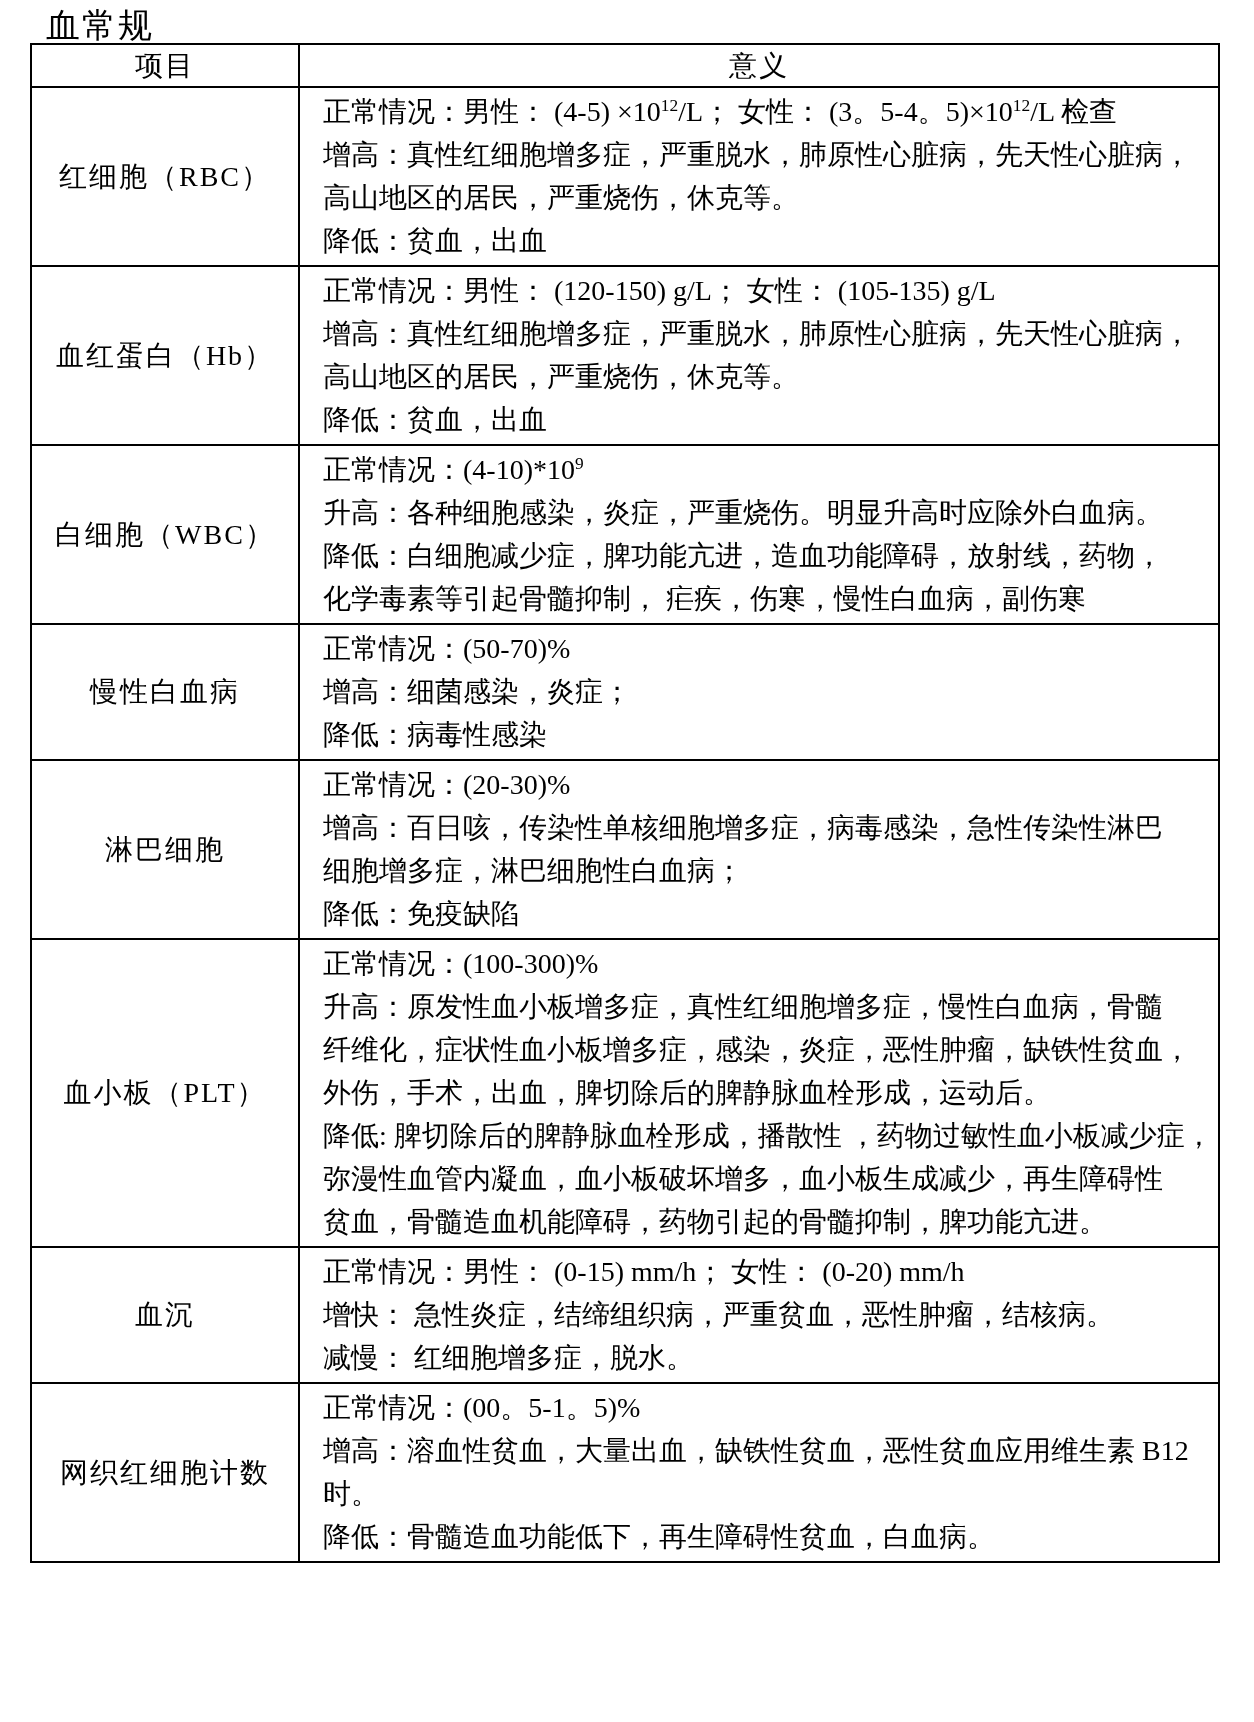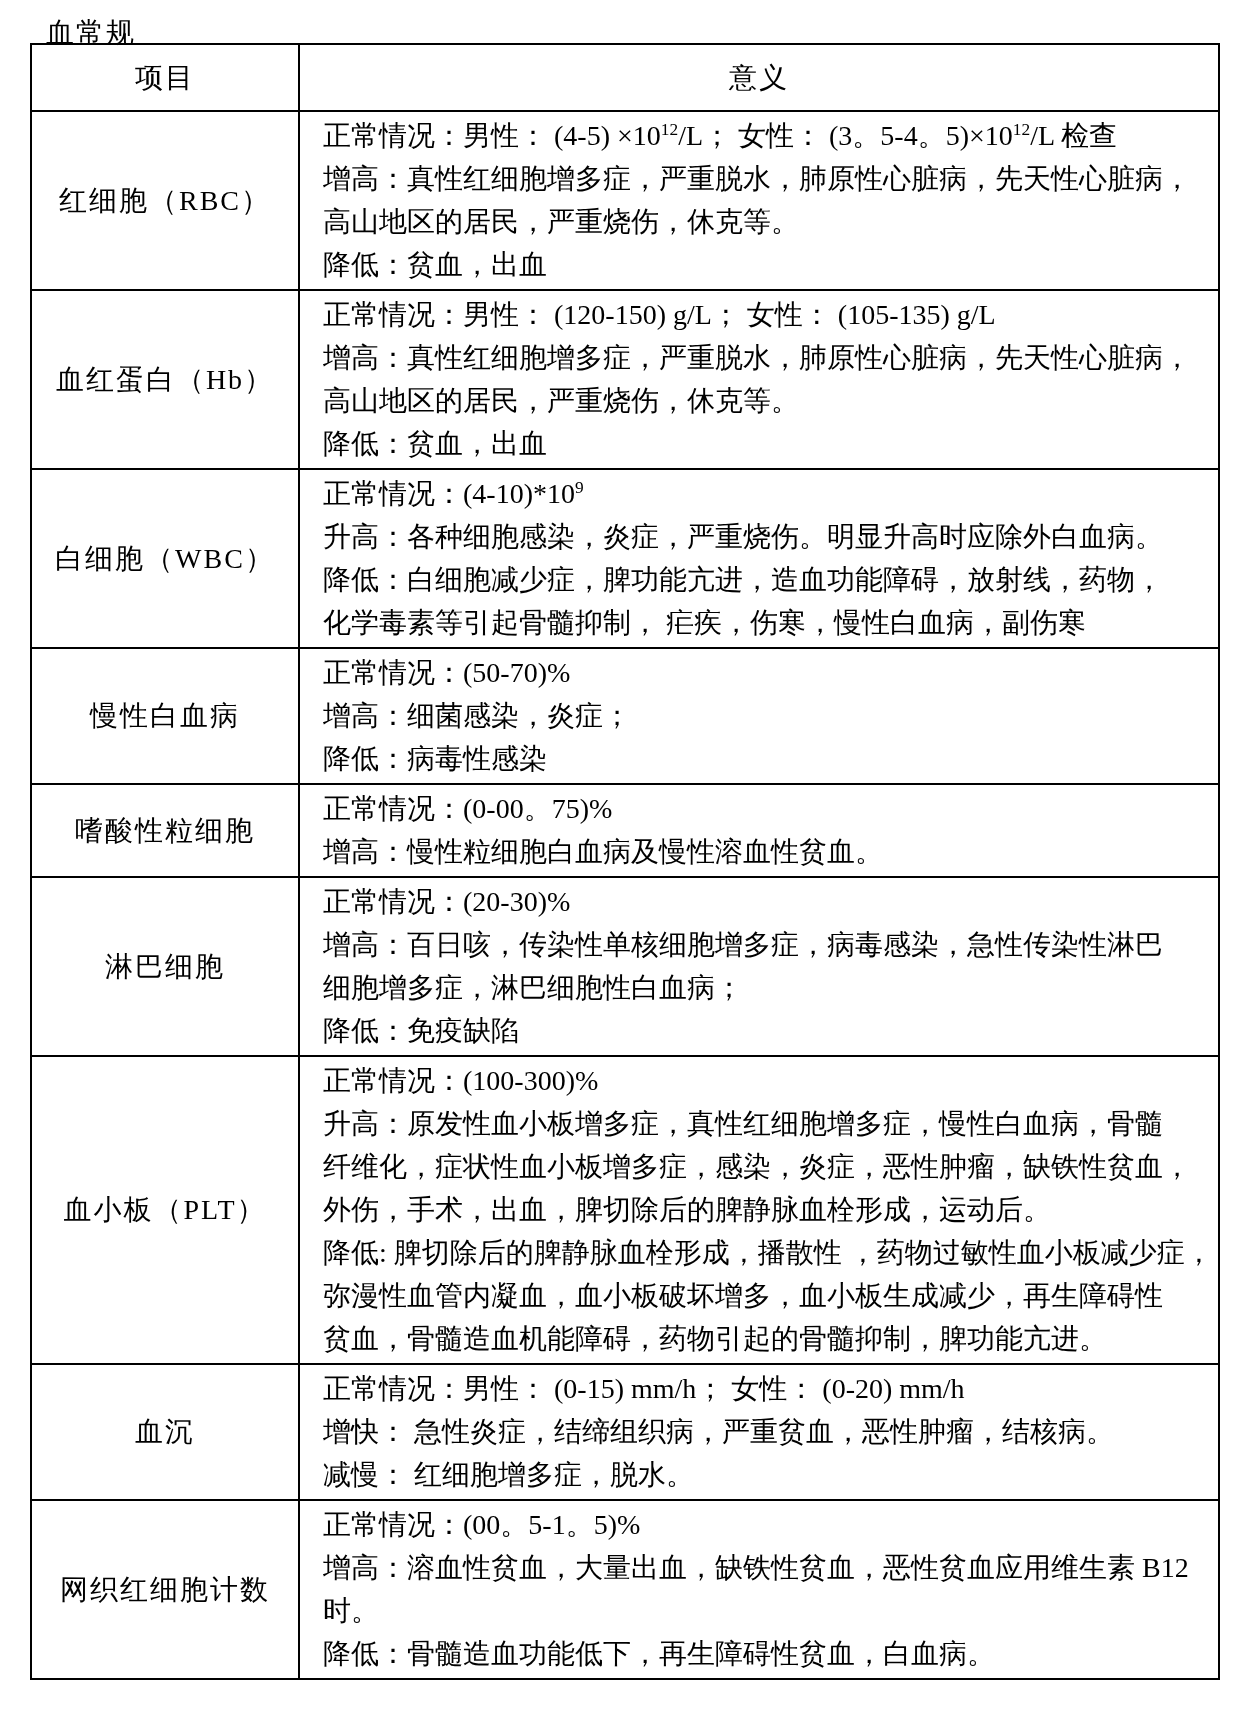--- a/index.html
+++ b/index.html
@@ -12,22 +12,22 @@
   .page {
     position: relative;
     width: 1254px;
     height: 1722px;
     background: #ffffff;
     overflow: hidden;
   }
   .doc-title {
     position: absolute;
     left: 46px;
-    top: 16px;
-    font-size: 28px;
+    top: 9px;
+    font-size: 34px;
     line-height: 34px;
     letter-spacing: 2px;
   }
   table.blood-table {
     position: absolute;
     left: 30px;
     top: 43px;
     width: 1188px;
     border-collapse: collapse;
     table-layout: fixed;
@@ -37,21 +37,21 @@
   table.blood-table col.c-meaning { width: 920px; }
   table.blood-table th,
   table.blood-table td {
     border: 2px solid #000000;
     font-weight: normal;
     vertical-align: middle;
   }
   table.blood-table th {
     height: 41px;
     text-align: center;
-    padding: 12px;
+    padding: 0;
     letter-spacing: 2px;
   }
   td.item-cell {
     text-align: center;
     letter-spacing: 2px;
     padding: 0 12px;
   }
   td.meaning-cell {
     padding: 2px 6px 3px 23px;
     vertical-align: middle;
@@ -116,27 +116,20 @@
         </tr>
         <tr>
           <td class="item-cell">慢性白血病</td>
           <td class="meaning-cell">
             <div class="meaning-line">正常情况：(50-70)%</div>
             <div class="meaning-line">增高：细菌感染，炎症；</div>
             <div class="meaning-line">降低：病毒性感染</div>
           </td>
         </tr>
         <tr>
-          <td class="item-cell">嗜酸性粒细胞</td>
-          <td class="meaning-cell">
-            <div class="meaning-line">正常情况：(0-00。75)%</div>
-            <div class="meaning-line">增高：慢性粒细胞白血病及慢性溶血性贫血。</div>
-          </td>
-        </tr>
-        <tr>
           <td class="item-cell">淋巴细胞</td>
           <td class="meaning-cell">
             <div class="meaning-line">正常情况：(20-30)%</div>
             <div class="meaning-line">增高：百日咳，传染性单核细胞增多症，病毒感染，急性传染性淋巴</div>
             <div class="meaning-line">细胞增多症，淋巴细胞性白血病；</div>
             <div class="meaning-line">降低：免疫缺陷</div>
           </td>
         </tr>
         <tr>
           <td class="item-cell">血小板（PLT）</td>

